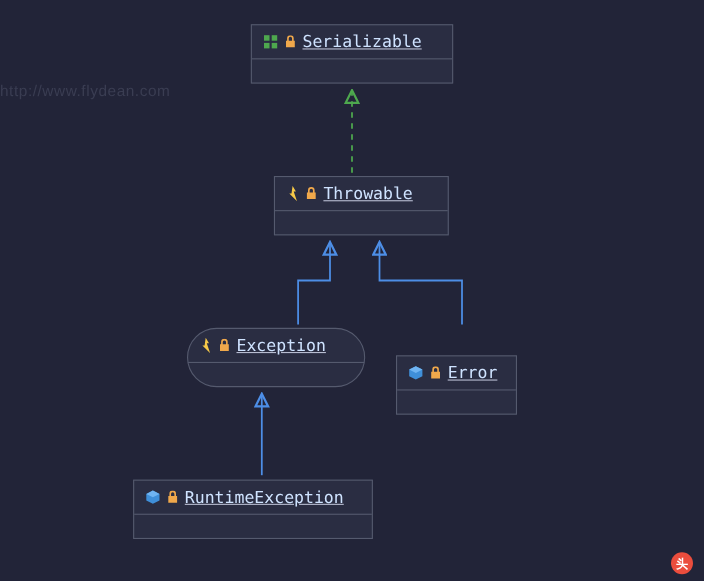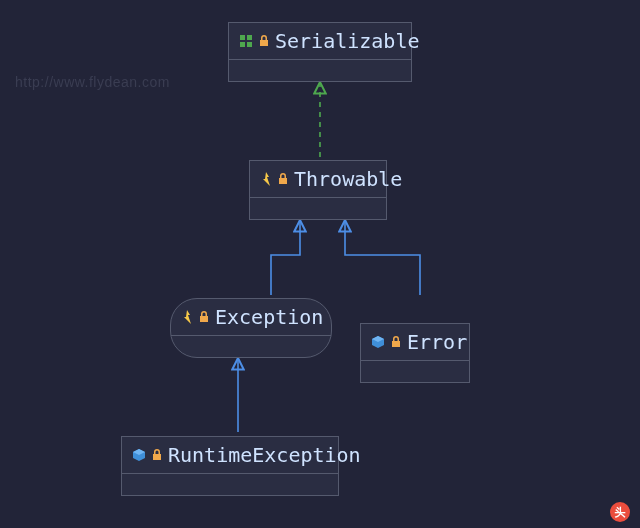--- a/index.html
+++ b/index.html
@@ -14,39 +14,39 @@
   .node {
     position: absolute;
     border: 1px solid #555a6e;
     background: #2a2d42;
   }
   .node-header {
     display: flex;
     align-items: center;
     gap: 6px;
     padding: 6px 10px;
-    font-size: 20px;
+    font-size: 15px;
     color: #b8bdd1;
+    text-decoration: underline;
   }
   .node-body {
     height: 22px;
     border-top: 1px solid #555a6e;
   }
   .icon { display: inline-flex; align-items: center; justify-content: center; }
   .lock { color: #f0a84b; font-size: 11px; }
   .name-link { color: #cfe3ff; }
   .watermark {
     position: absolute;
     left: 0;
     top: 74px;
     color: #3a3d52;
     font-size: 14px;
     font-family: Arial, sans-serif;
     letter-spacing: 0.5px;
-    padding-left: 15px;
   }
   .attribution {
     position: absolute;
     right: 10px;
     bottom: 6px;
     display: flex;
     align-items: center;
     gap: 6px;
     font-family: Arial, sans-serif;
     font-size: 14px;
@@ -105,21 +105,21 @@
     <span class="icon lock">
       <svg width="10" height="12" viewBox="0 0 10 12">
           <path d="M2 5V3a3 3 0 016 0v2h1v6H1V5h1zm1.5 0h3V3a1.5 1.5 0 00-3 0v2z" fill="#f0a84b"></path>
         </svg>
     </span>
     <span class="name-link">Serializable</span>
   </div>
   <div class="node-body"></div>
 </div>
 
-<div class="node" style="left:249px; top:160px; width:138px;">
+<div class="node" style="left:249px; top:160px; width:159px;">
   <div class="node-header">
     <span class="icon">
       <svg width="12" height="14" viewBox="0 0 12 14">
           <path d="M6 0 L9 5 L7 5 L10 14 L3 7 L5 7 Z" fill="#f7c948"></path>
         </svg>
     </span>
     <span class="icon lock">
       <svg width="10" height="12" viewBox="0 0 10 12">
           <path d="M2 5V3a3 3 0 016 0v2h1v6H1V5h1zm1.5 0h3V3a1.5 1.5 0 00-3 0v2z" fill="#f0a84b"></path>
         </svg>

